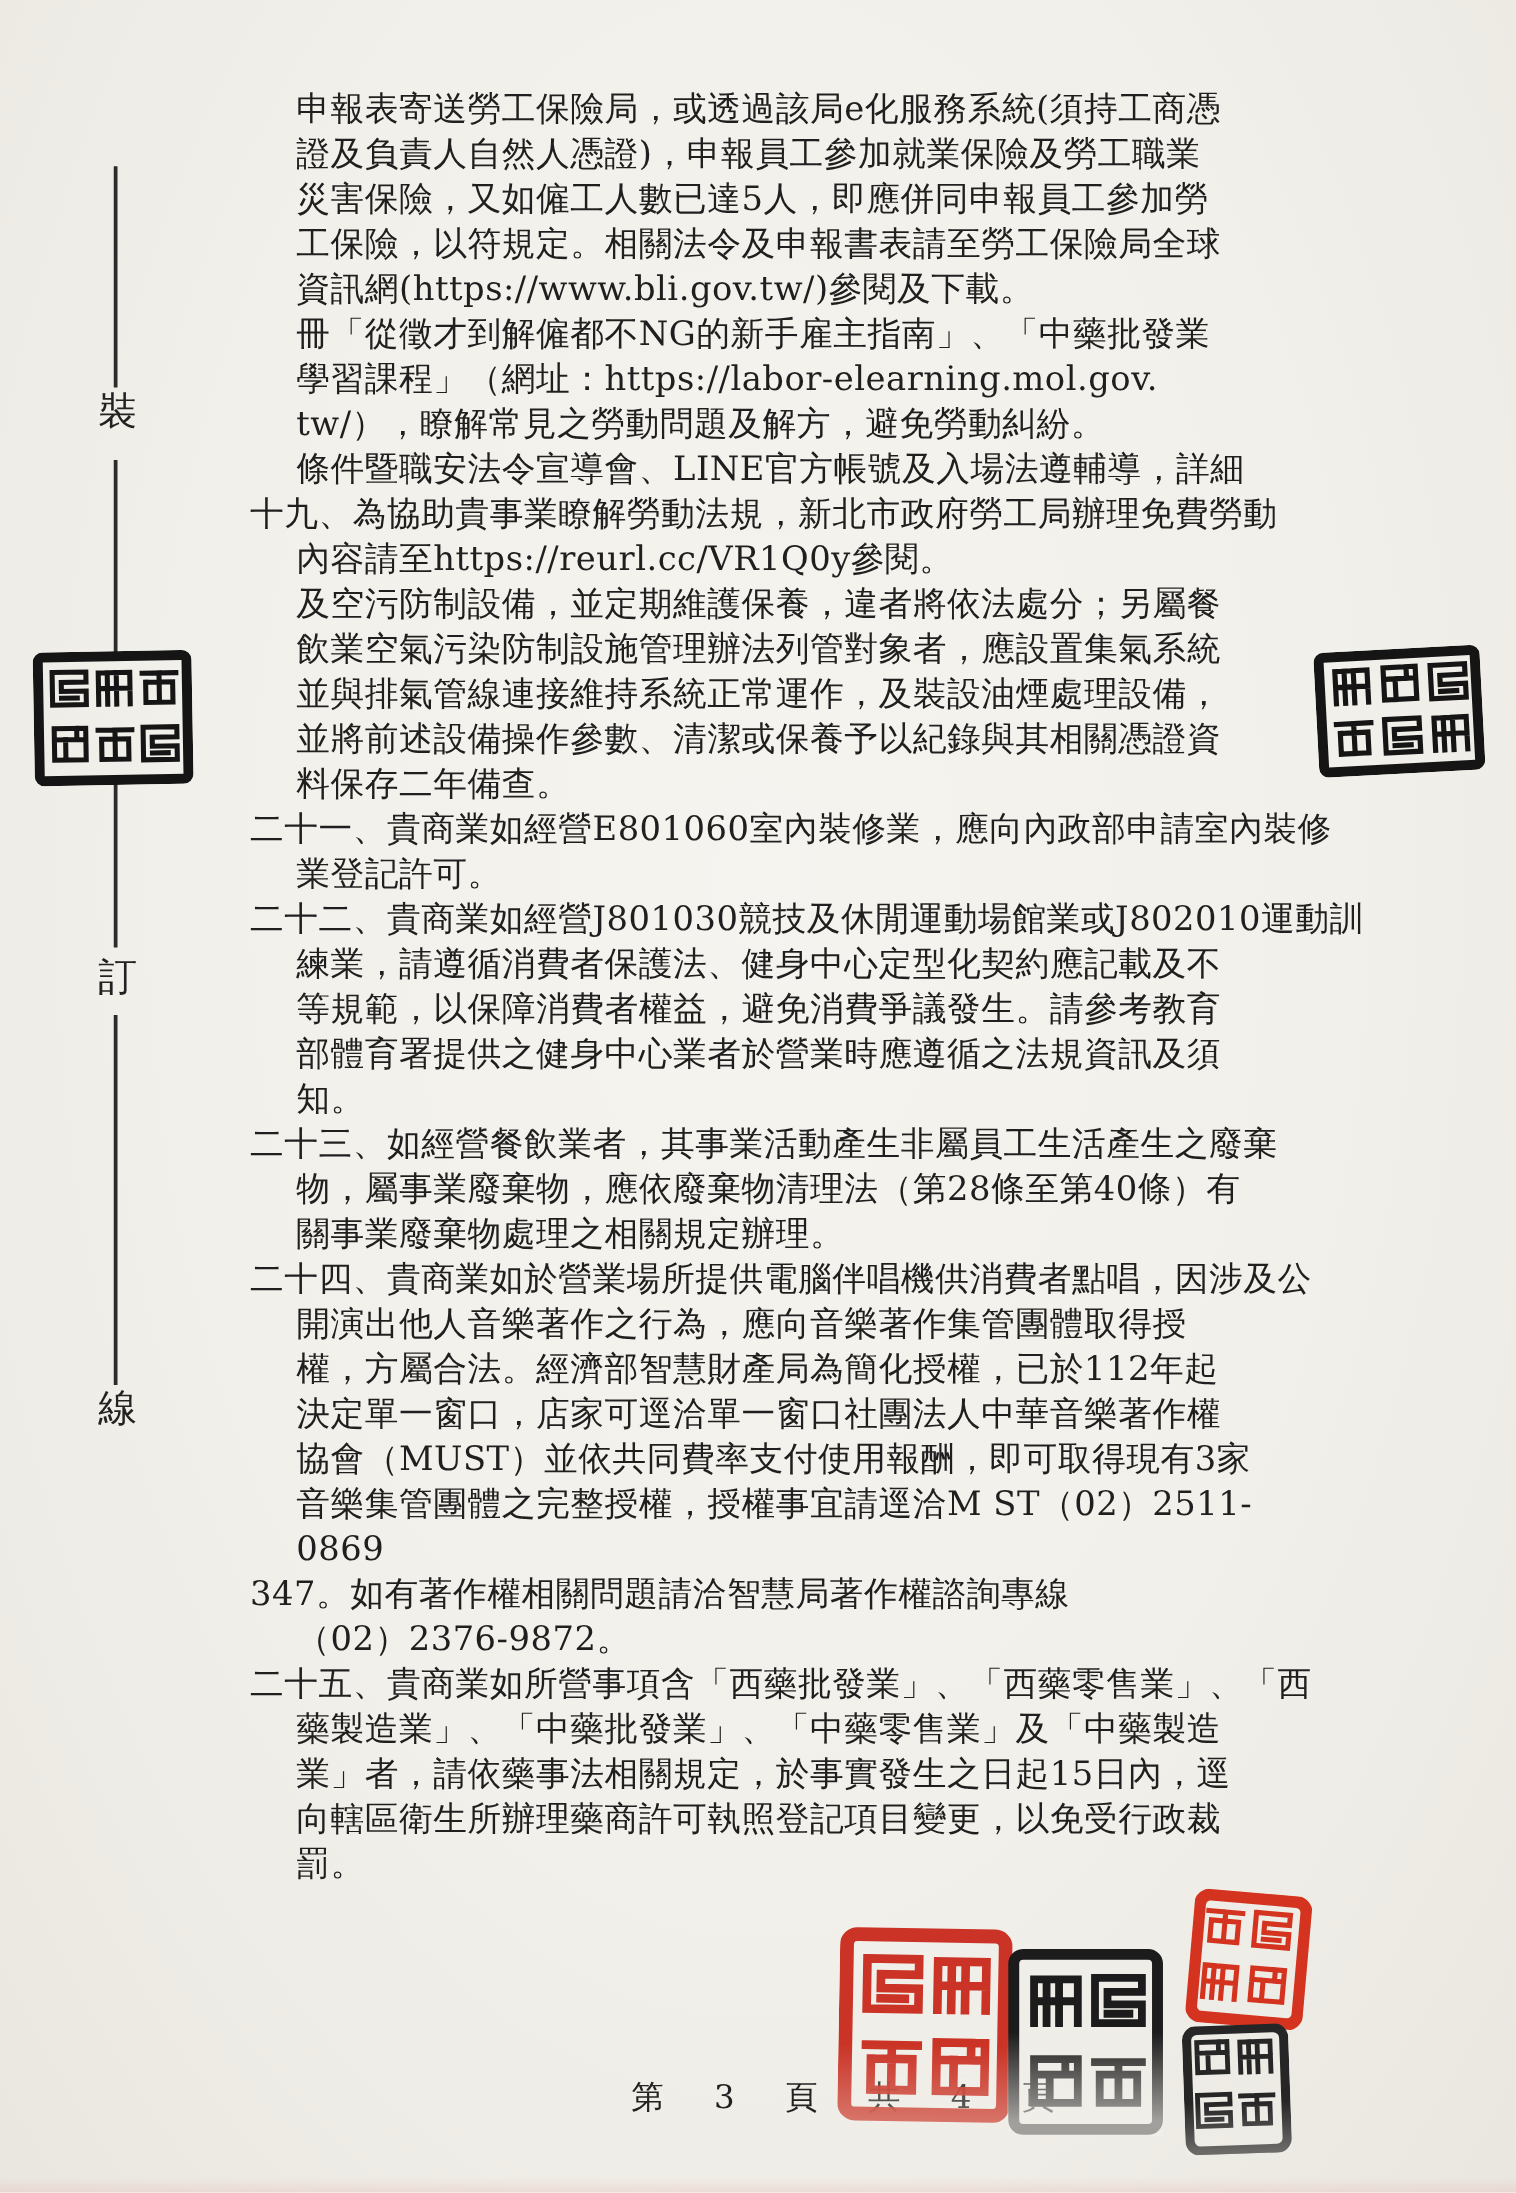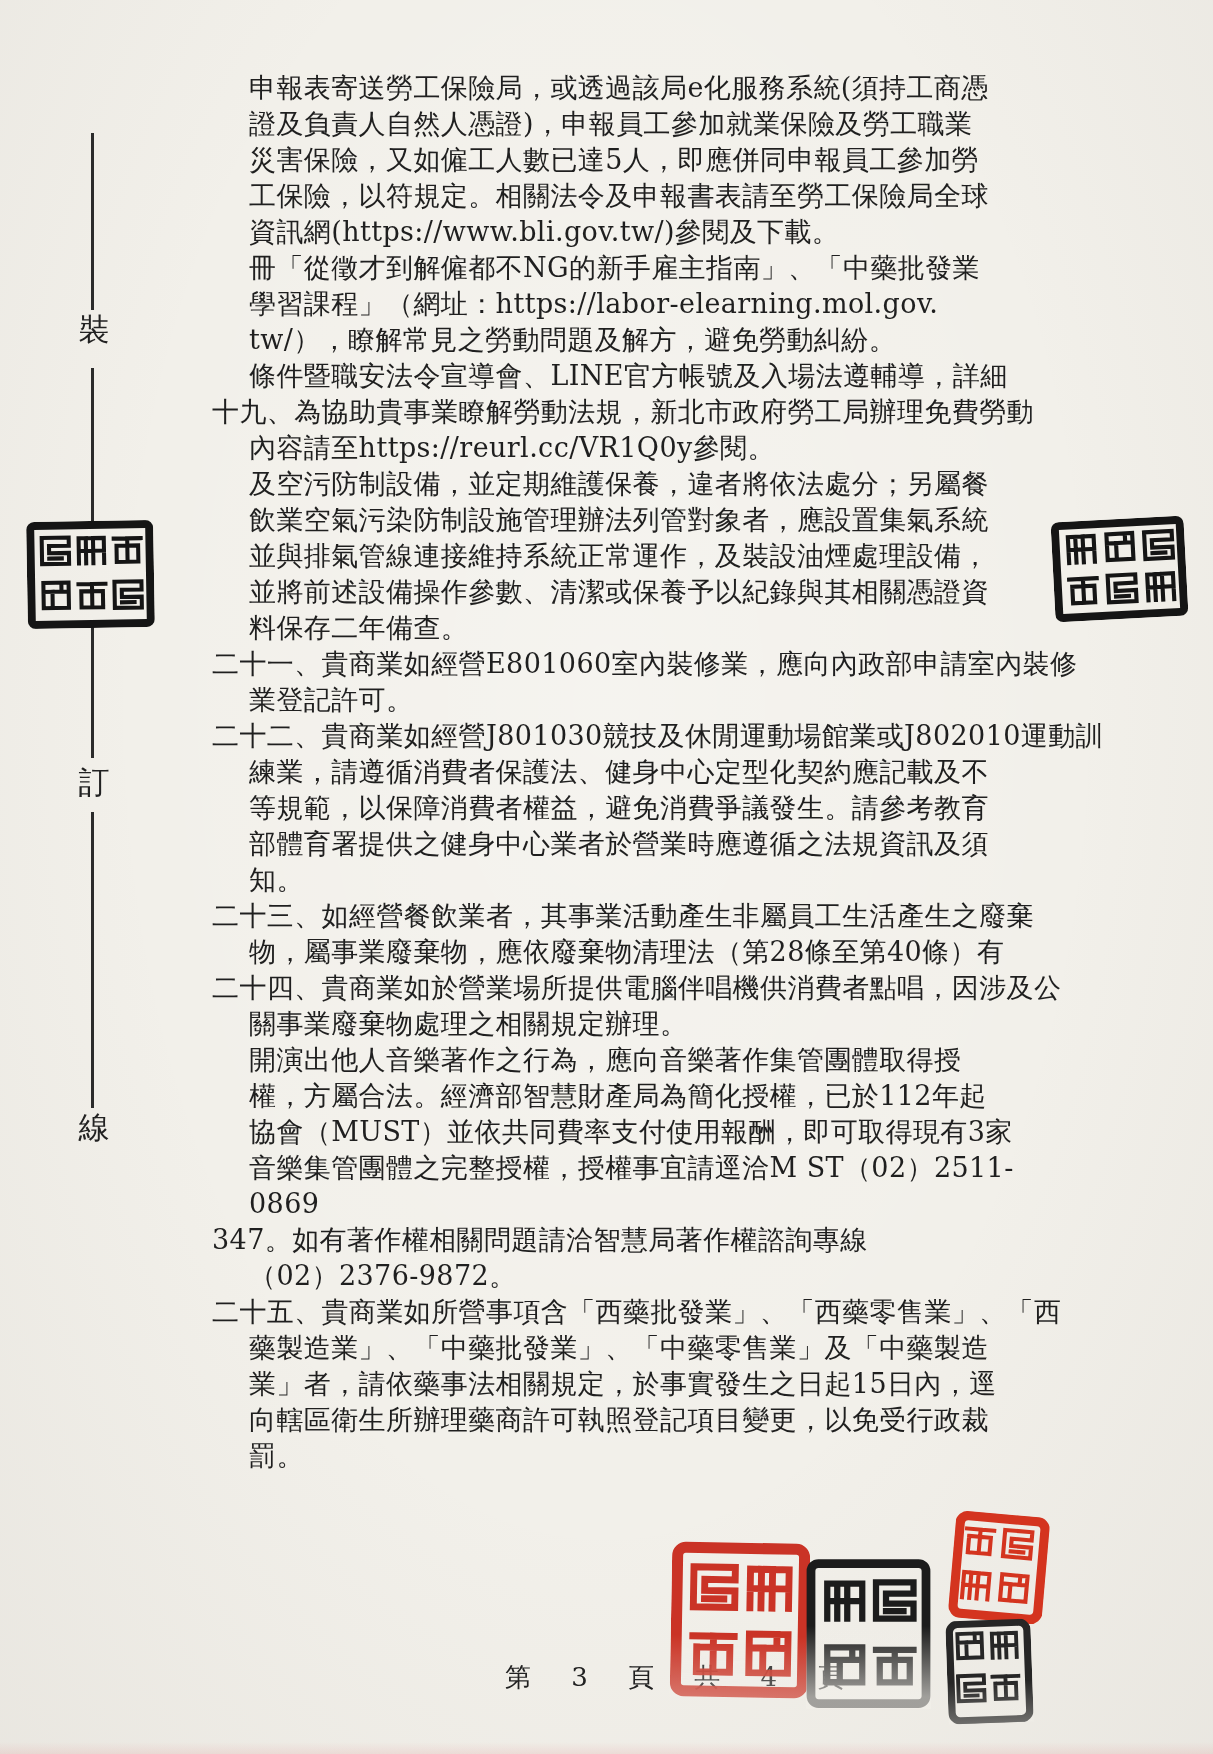--- a/index.html
+++ b/index.html
@@ -11,21 +11,21 @@
   .paper-shade{
     position:absolute;inset:0;pointer-events:none;
     background:radial-gradient(ellipse at 50% 40%, rgba(255,255,255,.25) 0%, rgba(0,0,0,0) 55%, rgba(120,110,100,.07) 100%);
   }
   .bottom-smudge{
     position:absolute;left:0;right:0;bottom:0;height:12px;
     background:linear-gradient(rgba(226,150,150,0), rgba(222,130,130,.16));
   }
   
   .text-block{
-    position:absolute;left:212px;top:70px;width:870px;
+    position:absolute;left:200px;top:70px;width:870px;
     font-size:27px;line-height:36px;color:#1f1f1f;
     letter-spacing:.4px;white-space:nowrap;
   }
   .line{height:36px;}
   .line.c{padding-left:37px;}   
   .line.n{padding-left:0;}
   
   .bind-seg{position:absolute;left:91px;width:3px;background:#2b2b2b;}
   .bind-char{position:absolute;left:76px;width:36px;text-align:center;
     font-size:31px;color:#222;line-height:34px;}
@@ -100,24 +100,25 @@
   <div class="line c">料保存二年備查。</div>
   <div class="line n">二十一、貴商業如經營E801060室內裝修業，應向內政部申請室內裝修</div>
   <div class="line c">業登記許可。</div>
   <div class="line n">二十二、貴商業如經營J801030競技及休閒運動場館業或J802010運動訓</div>
   <div class="line c">練業，請遵循消費者保護法、健身中心定型化契約應記載及不</div>
   <div class="line c">等規範，以保障消費者權益，避免消費爭議發生。請參考教育</div>
   <div class="line c">部體育署提供之健身中心業者於營業時應遵循之法規資訊及須</div>
   <div class="line c">知。</div>
   <div class="line n">二十三、如經營餐飲業者，其事業活動產生非屬員工生活產生之廢棄</div>
   <div class="line c">物，屬事業廢棄物，應依廢棄物清理法（第28條至第40條）有</div>
+  <div class="line c">關事業廢棄物處理之相關規定辦理。</div>
   <div class="line n">二十四、貴商業如於營業場所提供電腦伴唱機供消費者點唱，因涉及公</div>
-  <div class="line c">關事業廢棄物處理之相關規定辦理。</div>
   <div class="line c">開演出他人音樂著作之行為，應向音樂著作集管團體取得授</div>
   <div class="line c">權，方屬合法。經濟部智慧財產局為簡化授權，已於112年起</div>
+  <div class="line c">決定單一窗口，店家可逕洽單一窗口社團法人中華音樂著作權</div>
   <div class="line c">協會（MUST）並依共同費率支付使用報酬，即可取得現有3家</div>
   <div class="line c">音樂集管團體之完整授權，授權事宜請逕洽M  ST（02）2511-</div>
   <div class="line c">0869</div>
   <div class="line n">347。如有著作權相關問題請洽智慧局著作權諮詢專線</div>
   <div class="line c">（02）2376-9872。</div>
   <div class="line n">二十五、貴商業如所營事項含「西藥批發業」、「西藥零售業」、「西</div>
   <div class="line c">藥製造業」、「中藥批發業」、「中藥零售業」及「中藥製造</div>
   <div class="line c">業」者，請依藥事法相關規定，於事實發生之日起15日內，逕</div>
   <div class="line c">向轄區衛生所辦理藥商許可執照登記項目變更，以免受行政裁</div>
   <div class="line c">罰。</div>

